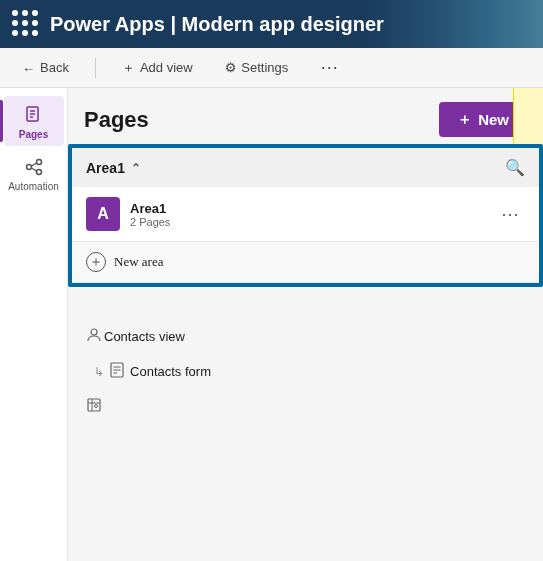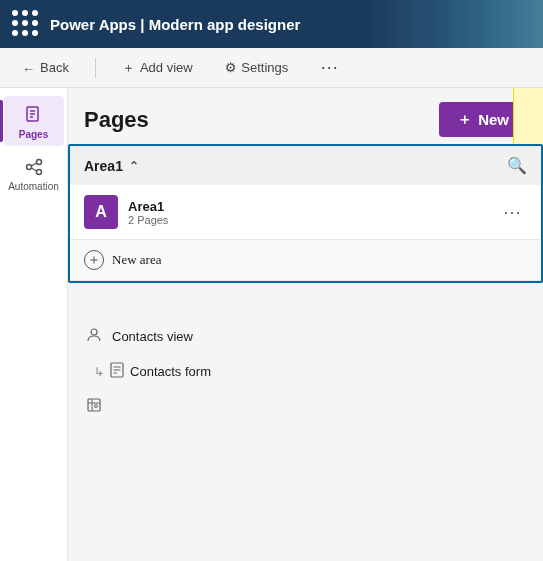--- a/index.html
+++ b/index.html
@@ -37,21 +37,21 @@
       gap: 2px;
       z-index: 1;
     }
     .header-dots-icon span {
       background: #fff;
       border-radius: 50%;
       width: 6px; height: 6px;
     }
     .header-title {
       color: #fff;
-      font-size: 15px;
+      font-size: 20px;
       font-weight: 600;
       z-index: 1;
       white-space: nowrap;
     }
 
     
     .toolbar {
       height: 40px;
       background: #f5f5f5;
       border-bottom: 1px solid #e0e0e0;
@@ -176,21 +176,21 @@
     }
 
     
     .dropdown-overlay {
       position: absolute;
       top: 56px;
       left: 0;
       right: 0;
       z-index: 10;
       background: #f8f8f8;
-      border: 2px solid #0369a1;
+      border: 4px solid #0369a1;
       border-radius: 2px;
     }
     .dropdown-header {
       display: flex;
       align-items: center;
       justify-content: space-between;
       padding: 10px 14px;
       background: #f0f0f0;
     }
     .dropdown-area-label {
@@ -279,21 +279,20 @@
       font-family: Liberation Serif, serif;
     }
 
     
     .page-list {
       margin-top: 0;
     }
     .page-item {
       display: flex;
       align-items: center;
-      gap: 8px;
       padding: 8px 16px;
       background: #f5f5f5;
       cursor: pointer;
     }
     .page-icon {
       font-size: 14px;
       color: #666;
       width: 20px;
       text-align: center;
     }

